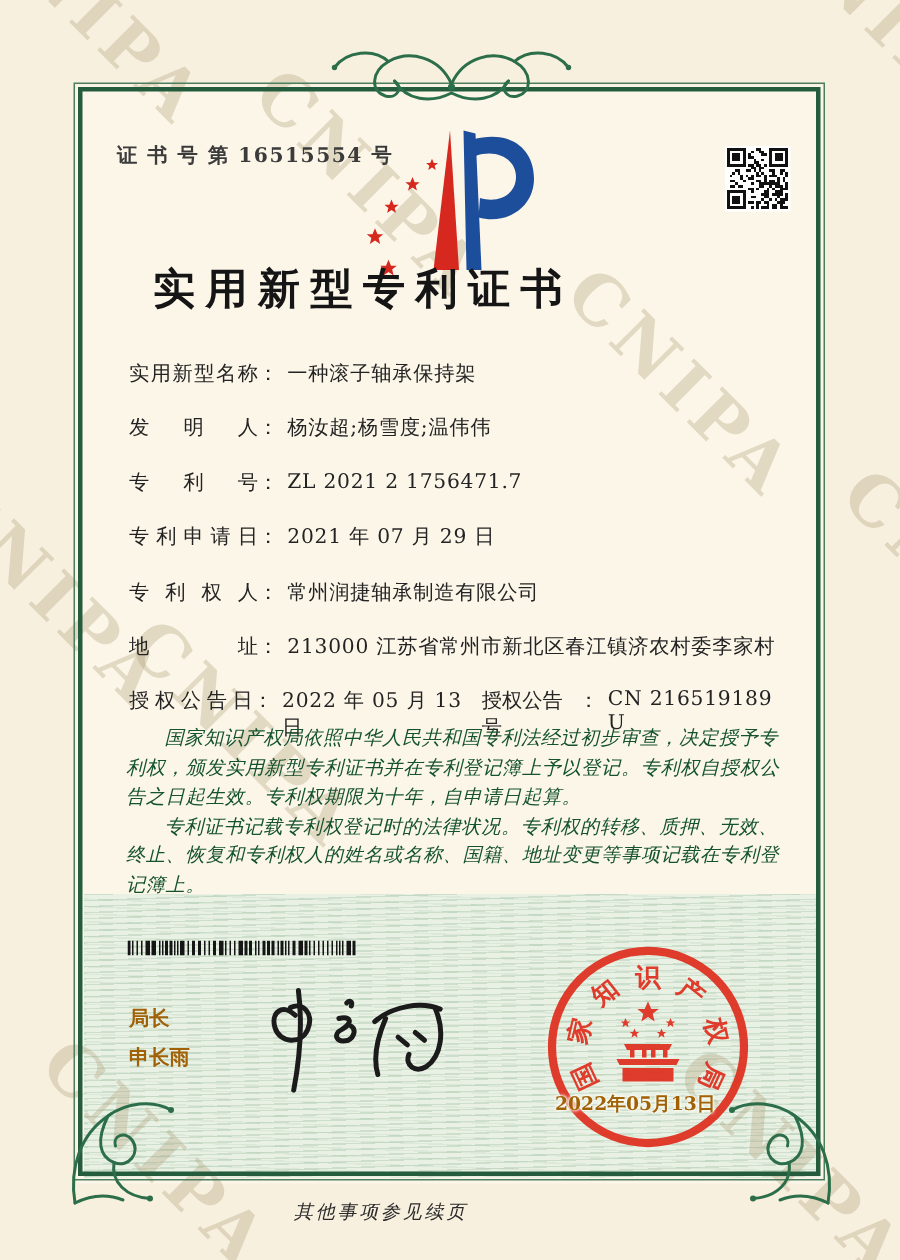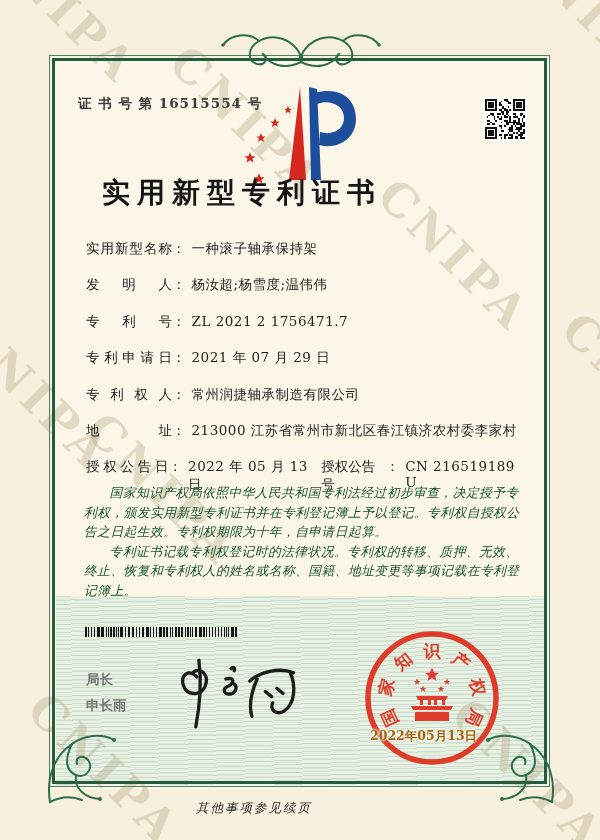--- a/index.html
+++ b/index.html
@@ -28,21 +28,21 @@
   .fields{left:86px; top:240px; width:440px; font-size:13.5px; color:#232323;}
   .frow{display:flex; align-items:flex-start; height:36.4px; font-weight:500;}
   .flabel{display:inline-block; width:86px; text-align:justify; text-align-last:justify;}
   .fcolon{margin:0 6px 0 0;}
   .fvalue{letter-spacing:.5px;}
   .fgroup2{display:flex; }
   .paras{left:84px; top:483px; width:438px; font-size:12.8px; line-height:19.6px;
         font-style:italic; color:#14532d; letter-spacing:.4px;}
   .paras p{margin:0; text-indent:2em;}
   .barcode{left:85px; top:627px;}
-  .signer{left:86px; top:666px; font-size:13.5px; font-weight:600; color:#737373; line-height:26px;}
+  .signer{left:86px; top:666px; font-size:13.5px; font-weight:600; color:#a16207; line-height:26px;}
   .signature{left:174px; top:652px;}
   .seal{left:362px; top:628px; z-index:6;}
   .seal-date{left:370px; top:728px; width:124px; z-index:7;
         font-size:12.5px; font-weight:600; color:#a16207;
         text-shadow:0 0 3px #fdfdf5,0 0 2px #fdfdf5,0 0 2px #fdfdf5;}
   .page-num{left:50px; top:762px; width:500px; text-align:center; font-size:11.5px;
         letter-spacing:1px; color:#2a2a2a; z-index:5;}
   .cont-note{left:0; top:800px; width:508px; text-align:center; font-size:12.5px;
         font-style:italic; letter-spacing:2px; color:#2a2a2a;}
   .ornament{position:absolute; z-index:4; pointer-events:none;}

